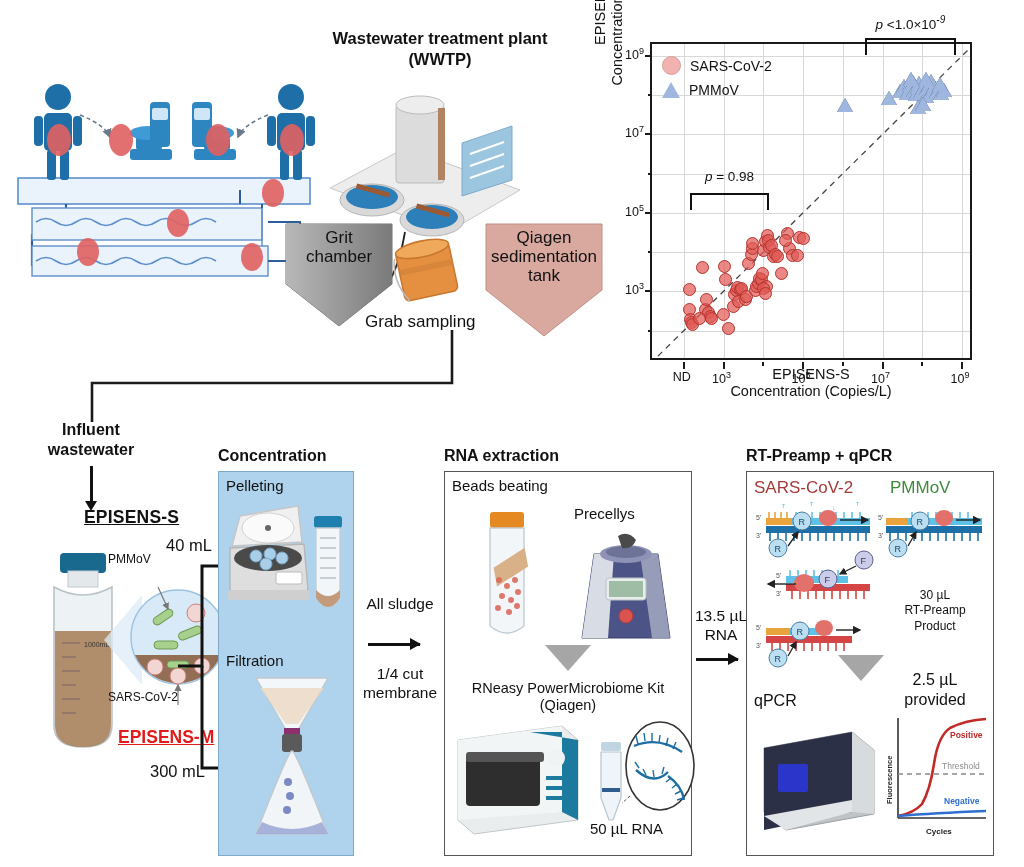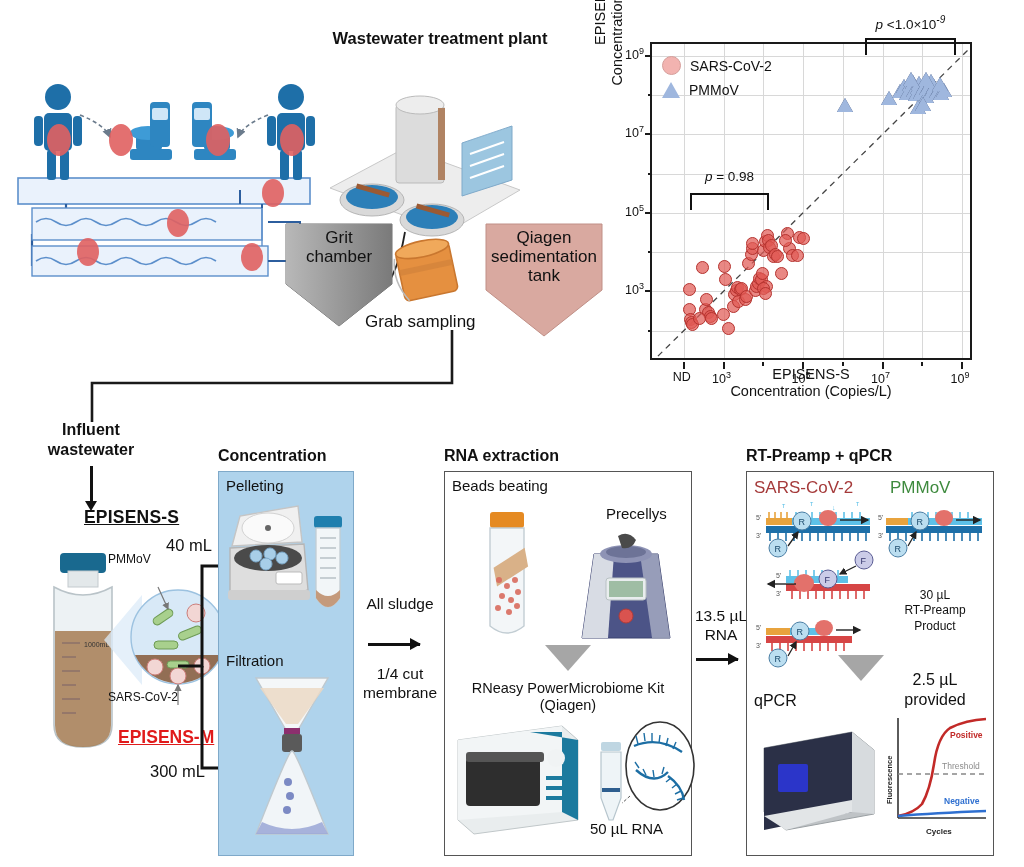--- a/index.html
+++ b/index.html
@@ -66,20 +66,21 @@
   .vol-label{position:absolute;font-size:16.5px;}
   .small-note{position:absolute;font-size:12px;}
   #sars-title{position:absolute;left:754px;top:478px;font-size:17px;color:#A53A3A;}
   #pmmov-title{position:absolute;left:890px;top:478px;font-size:17px;color:#3E8A3E;}
 </style>
 </head>
 <body>
 
 <div class="abs" id="wwtp-title">
   <div>Wastewater treatment plant</div>
+  <div>(WWTP)</div>
 </div>
 
 <svg class="abs" style="left:0;top:30px;" width="620" height="330">
 
   <rect x="18" y="148" width="292" height="26" fill="#EAF2FC" stroke="#5C8FCB" stroke-width="1.6"></rect>
 
   <path d="M66 174 L66 205 L32 205 L32 235 L66 235" fill="none" stroke="#2C5E9E" stroke-width="2.2"></path>
   <rect x="32" y="178" width="230" height="32" fill="#EAF2FC" stroke="#5C8FCB" stroke-width="1.4"></rect>
   <rect x="32" y="216" width="236" height="30" fill="#EAF2FC" stroke="#5C8FCB" stroke-width="1.4"></rect>
   <path d="M262 178 L262 216" fill="none" stroke="#5C8FCB" stroke-width="1.4"></path>
@@ -466,21 +467,21 @@
 <div class="mid-label" style="left:356px;top:594px;width:88px;">All sludge</div>
 <div class="arrow-r" style="left:368px;top:643px;width:52px;"></div>
 <div class="mid-label" style="left:356px;top:664px;width:88px;">
   <div>1/4 cut</div>
   <div>membrane</div>
 </div>
 
 <div class="abs panel-title" style="left:444px;top:447px;width:248px;">RNA extraction</div>
 <div class="panel" id="rna-panel"></div>
 <div class="sub-label" style="left:452px;top:477px;">Beads beating</div>
-<div class="sub-label" style="left:574px;top:505px;margin-left:32px;">Precellys</div>
+<div class="sub-label" style="left:574px;top:505px;">Precellys</div>
 
 <svg class="abs" style="left:476px;top:508px;" width="64" height="140">
   <rect x="14" y="4" width="34" height="16" rx="3" fill="#E58A22"></rect>
   <path d="M14 20 L48 20 L48 118 q-17 14 -34 0 Z" fill="#F3F6F8" stroke="#c2cdd3" stroke-width="1.4"></path>
   <path d="M18 62 L46 38 L52 56 L24 80 Z" fill="#D9B188" transform="rotate(8 34 58)"></path>
   <g fill="#D96C5F" opacity=".9">
     <circle cx="23" cy="72" r="3"></circle>
       <circle cx="31" cy="78" r="3"></circle>
       <circle cx="39" cy="72" r="3"></circle>
     <circle cx="26" cy="88" r="3"></circle>

